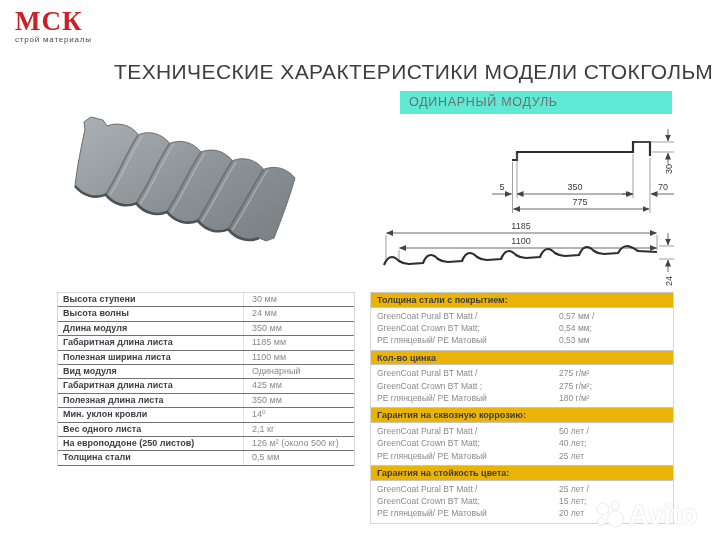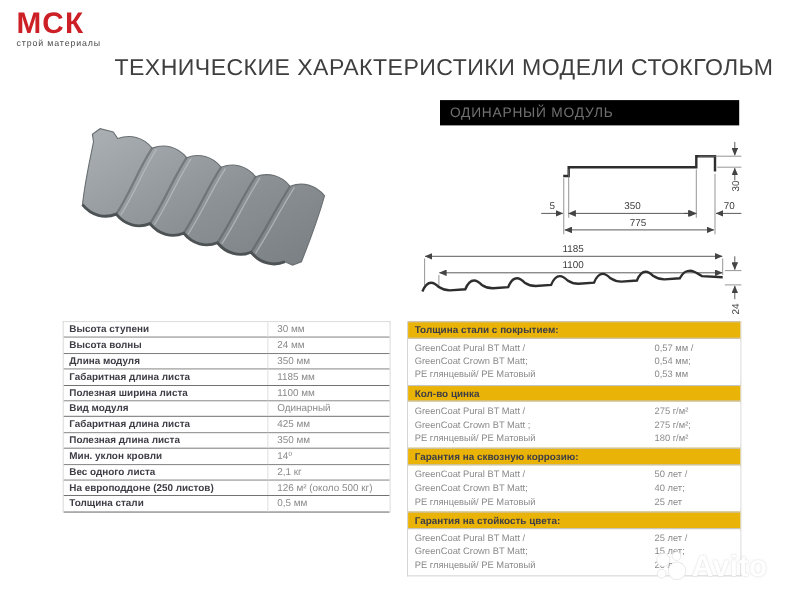--- a/index.html
+++ b/index.html
@@ -1,46 +1,46 @@
 <!DOCTYPE html>
 <html><head>
 <meta charset="utf-8">
 <style>
   html,body{margin:0;padding:0;background:#fff;}
   .page{position:relative;width:720px;height:540px;background:#fff;overflow:hidden;
         font-family:"Liberation Sans","DejaVu Sans",sans-serif;}
   
   .logo{position:absolute;left:15px;top:7px;}
-  .logo-brand{font-size:27px;font-weight:bold;color:#cc1f26;letter-spacing:1px;line-height:28px;}
+  .logo-brand{font-size:27px;font-weight:bold;color:#cc1f26;letter-spacing:1px;line-height:28px;font-family:Liberation Serif, serif;}
   .logo-sub{font-size:8px;color:#4a4a4a;letter-spacing:.8px;margin-top:0;}
   
-  .title{position:absolute;left:98px;top:44px;margin:6px;font-size:21px;font-weight:normal;
+  .title{position:absolute;left:98px;top:44px;margin:16px;font-size:21px;font-weight:normal;
          color:#3e3e3e;letter-spacing:.4px;white-space:nowrap;}
   
-  .module-header{position:absolute;left:400px;top:91px;width:272px;height:23px;background:#000000;
+  .module-header{position:absolute;left:400px;top:91px;width:272px;height:23px;background:#5eead4;
          color:#707070;font-size:12.5px;line-height:23px;padding-left:9px;letter-spacing:.7px;
          box-sizing:border-box;}
   
   .tile{position:absolute;left:32px;top:96px;}
   .diagram{position:absolute;left:380px;top:116px;}
   .dimtxt{font-size:9px;fill:#3c3c3c;}
   
   .spec-table{position:absolute;left:57px;top:292px;width:296px;border:1px solid #d6d6d6;border-bottom:none;}
   .srow{display:flex;height:14.4px;border-bottom:1px solid #737373;box-sizing:border-box;background:#fff;}
   .slabel{width:186px;box-sizing:border-box;padding-left:5px;font-size:9px;font-weight:bold;
           color:#3d3d46;line-height:13.5px;border-right:1px solid #e2e2e2;white-space:nowrap;overflow:hidden;}
   .svalue{flex:1;padding-left:8px;font-size:9px;color:#8a8a8a;line-height:13.5px;white-space:nowrap;}
   
   .coat-table{position:absolute;left:370px;top:292px;width:302px;border:1px solid #d6d6d6;border-top:none;}
   .chead{height:15.5px;line-height:15px;border-top:1px solid #c6c6c6;border-bottom:1px solid #c6c6c6;
          font-size:9px;font-weight:bold;color:#3d3d46;padding-left:6px;background:#eab308;box-sizing:border-box;}
   .crow{display:flex;height:12.4px;background:#fff;}
   .cname{width:188px;box-sizing:border-box;padding-left:6px;font-size:8.5px;color:#8a8a8a;
          line-height:12.4px;white-space:nowrap;overflow:hidden;}
-  .cval{flex:1;font-size:8.5px;color:#8a8a8a;line-height:12.4px;white-space:nowrap;margin-left:36px;}
+  .cval{flex:1;font-size:8.5px;color:#8a8a8a;line-height:12.4px;white-space:nowrap;}
   .cgroup{padding:2px 0 3px 0;}
   
   .watermark{position:absolute;left:594px;top:500px;display:flex;align-items:flex-start;}
   .wm-text{font-size:27px;font-weight:bold;color:#fff;letter-spacing:.5px;
            text-shadow:0 0 1px #d9d9d9, 0 0 2px rgba(200,200,200,.5);}
 </style>
 </head>
 <body>
 
 <div class="page">

